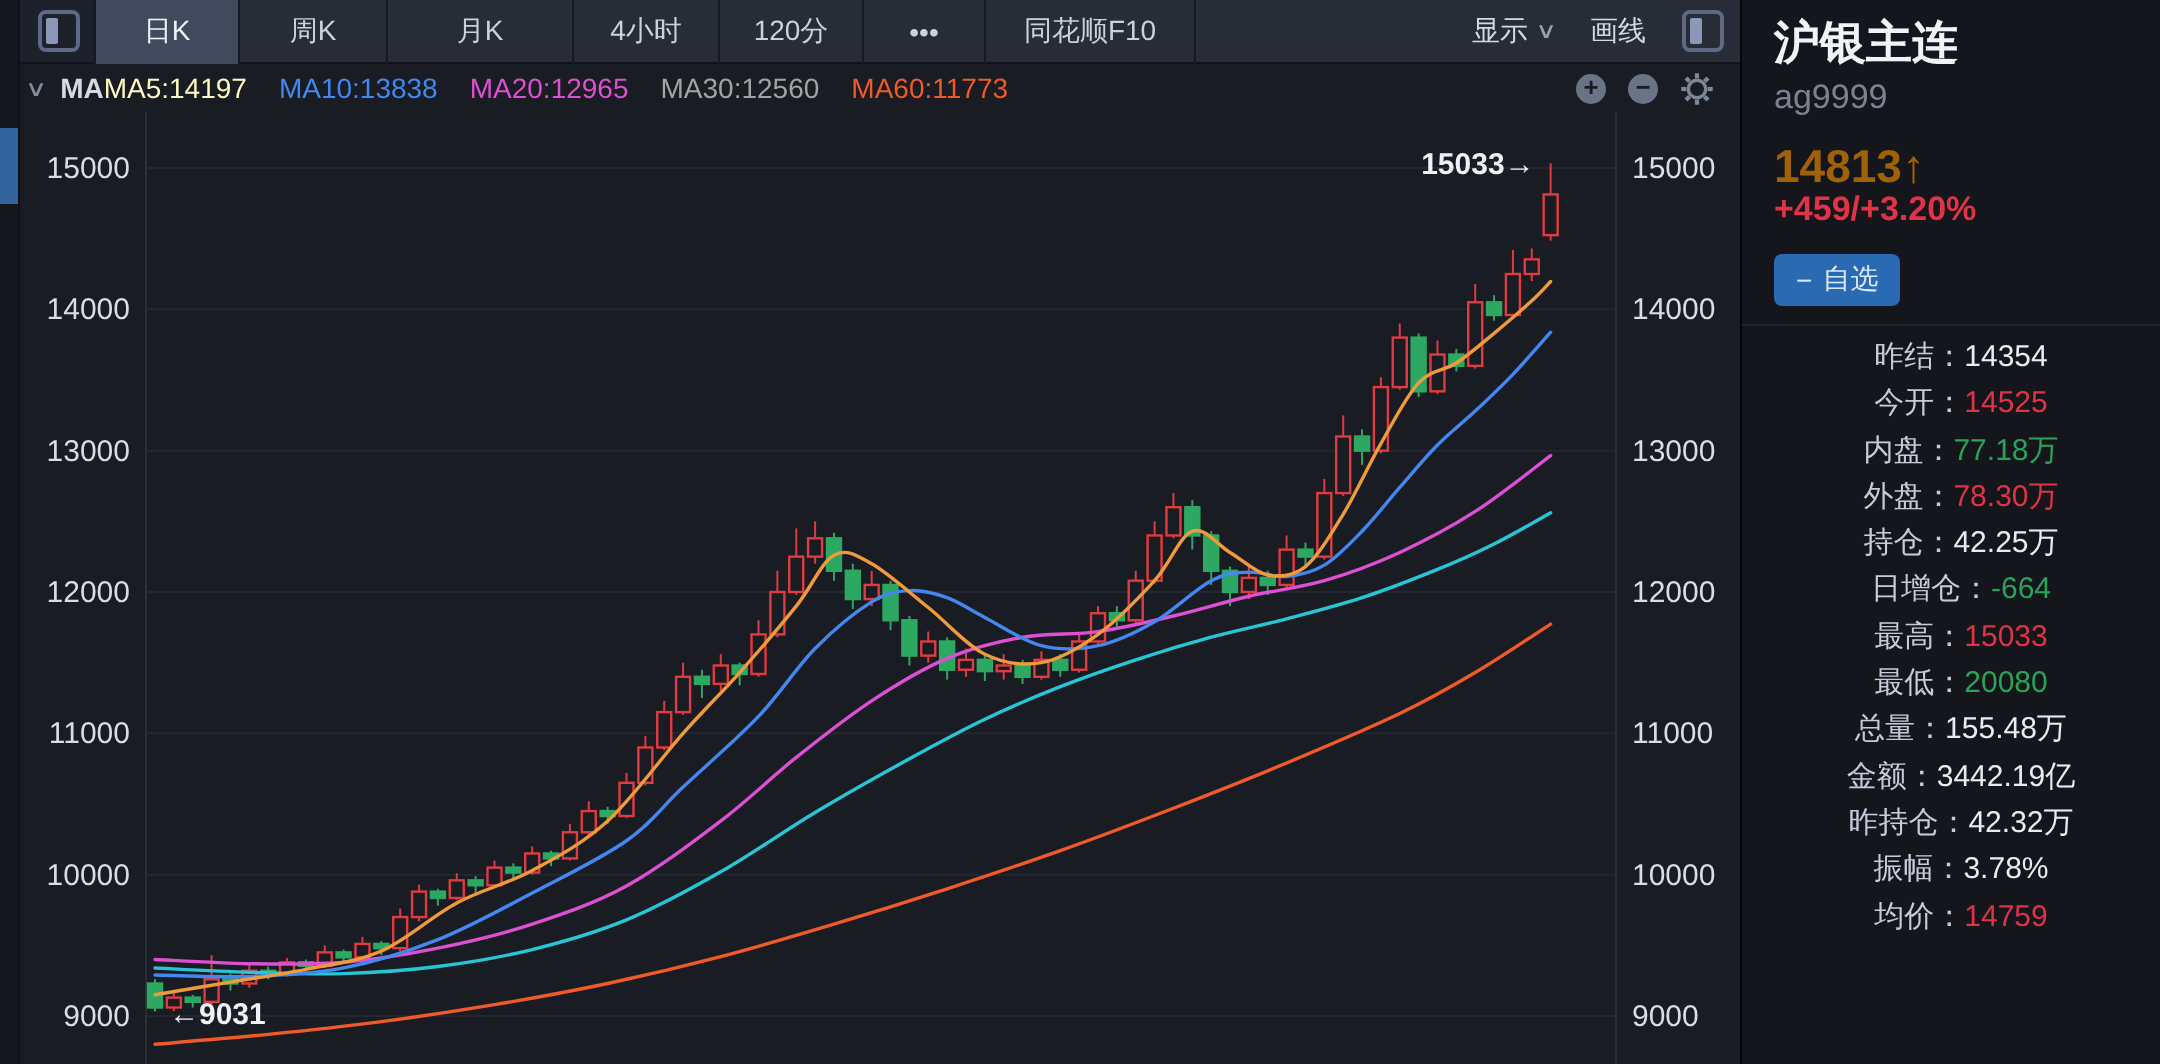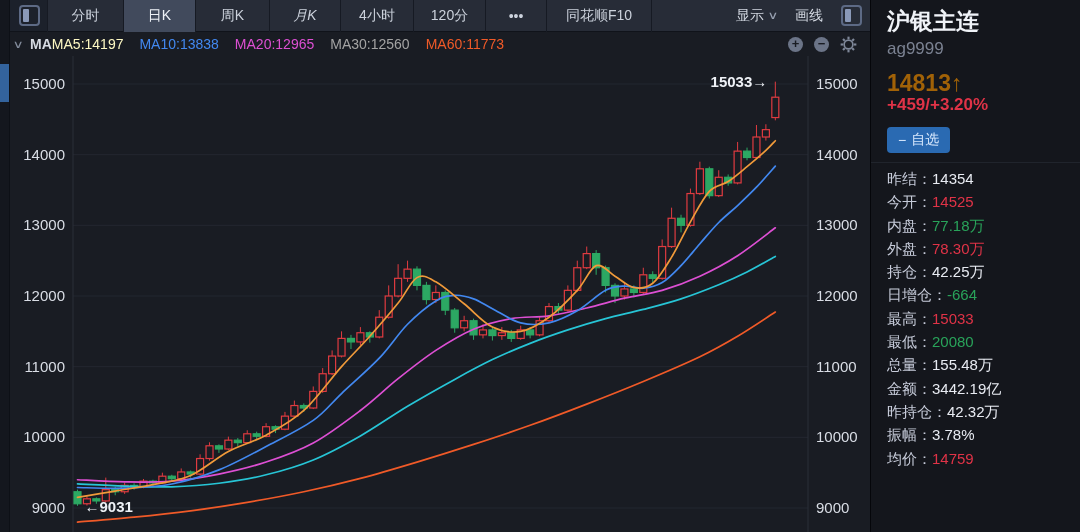--- a/index.html
+++ b/index.html
@@ -29,21 +29,21 @@
   .ma-label { color:#d6dae2; font-weight:bold; }
   .ma-items { display:flex; gap:16px; }
   .ma-item { white-space:nowrap; }
   .zoom-ctrls { position:absolute; right:13px; top:4px; display:flex; align-items:center; gap:11px; }
   .zc-circle { width:15px; height:15px; border-radius:50%; background:#6b7487; color:#191c23; font-size:13px; font-weight:bold; line-height:14px; text-align:center; cursor:pointer; }
 
   
   .chart-area { position:absolute; left:10px; top:56px; width:860px; height:476px; }
 
   
-  .quote-panel { position:absolute; left:870px; top:0; width:210px; height:532px; background:#14161c; border-left:1px solid #05060a; }
+  .quote-panel { position:absolute; left:870px; top:0; width:210px; height:532px; background:#14161c; border-left:1px solid #05060a;text-align:center; }
   .qp-title  { position:absolute; left:16px; top:6px;  font-size:23px; font-weight:600; color:#f0f3f8; }
   .qp-code   { position:absolute; left:16px; top:39px; font-size:17px; color:#7b8292; }
   .qp-price  { position:absolute; left:16px; top:70px; font-size:23px; font-weight:700; color:#a16207; }
   .qp-change { position:absolute; left:16px; top:95px; font-size:17px; font-weight:600; color:#e03347; }
   .qp-watch  { position:absolute; left:16px; top:127px; background:#2a6ab2; border-radius:4px; padding:4px 11px; font-size:14px; color:#d7e8fd; cursor:pointer; display:inline-flex; gap:5px; align-items:center; }
   .qp-divider{ position:absolute; left:0; right:0; top:162px; height:1px; background:#20242c; }
   .qp-stats  { position:absolute; left:16px; top:167px; right:6px; }
   .stat-row  { font-size:15px; line-height:23.3px; white-space:nowrap; }
   .stat-label{ color:#c6cbd9; }
   .v-white { color:#e8ebf2; } .v-red { color:#e03347; } .v-green { color:#29a35a; }
@@ -55,24 +55,23 @@
 
   <div class="left-strip">
     <div class="blue-seg"></div>
   </div>
 
   <div class="toolbar">
     <div class="tb-iconcell">
       <div class="panel-icon"></div>
     </div>
     <div class="tab-strip">
-        <div class="tab" style="width: 77px;">分时</div>
         <div class="tab active" style="width: 73px;">日K</div>
         <div class="tab" style="width: 75px;">周K</div>
-        <div class="tab" style="width: 72px; font-style: italic;">月K</div>
+        <div class="tab" style="width: 94px;">月K</div>
         <div class="tab" style="width: 74px;">4小时</div>
         <div class="tab" style="width: 73px;">120分</div>
         <div class="tab" style="width: 62px;">•••</div>
         <div class="tab" style="width: 106px;">同花顺F10</div>
       </div>
     <div class="toolbar-right">
       <div class="tb-btn">
         <span>显示</span>
         <span class="chev">∨</span>
       </div>

